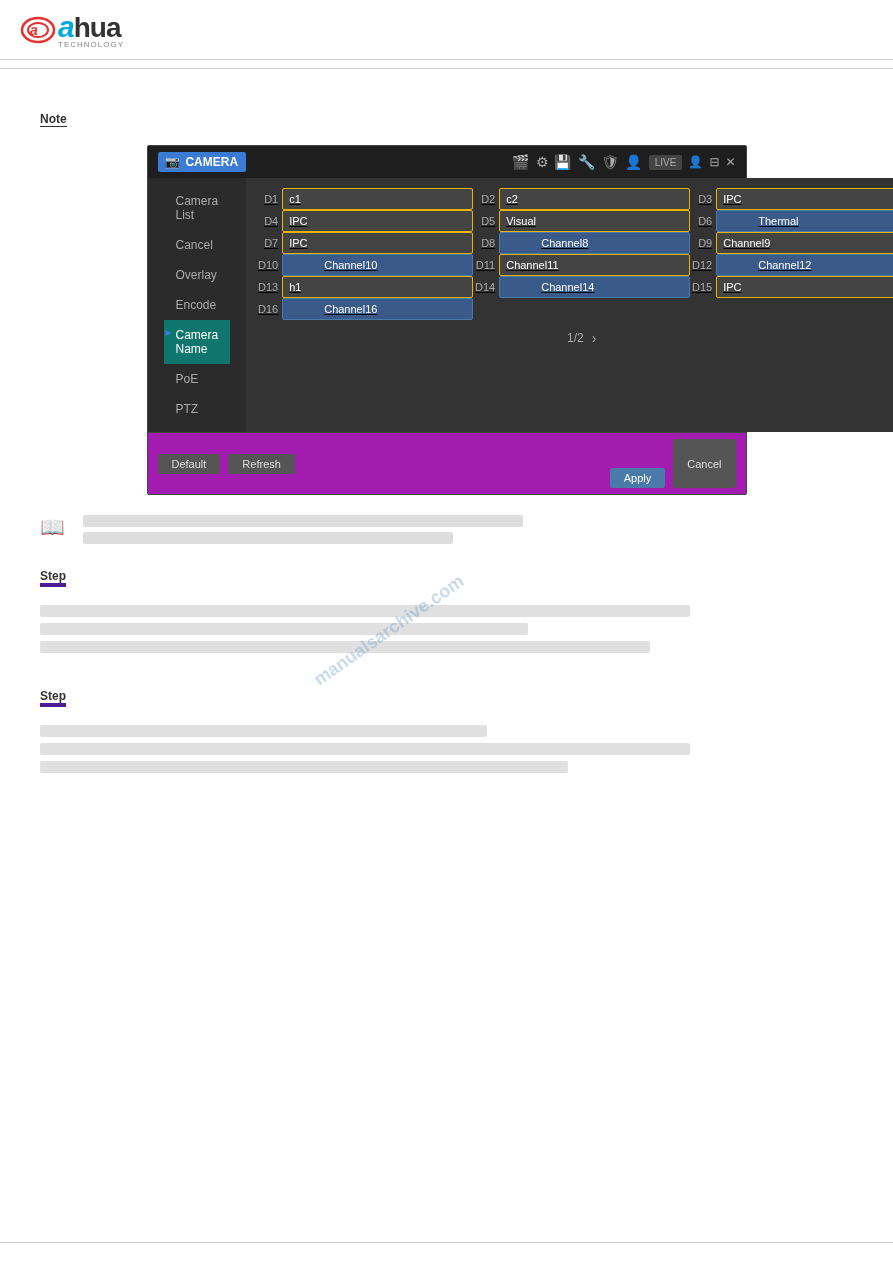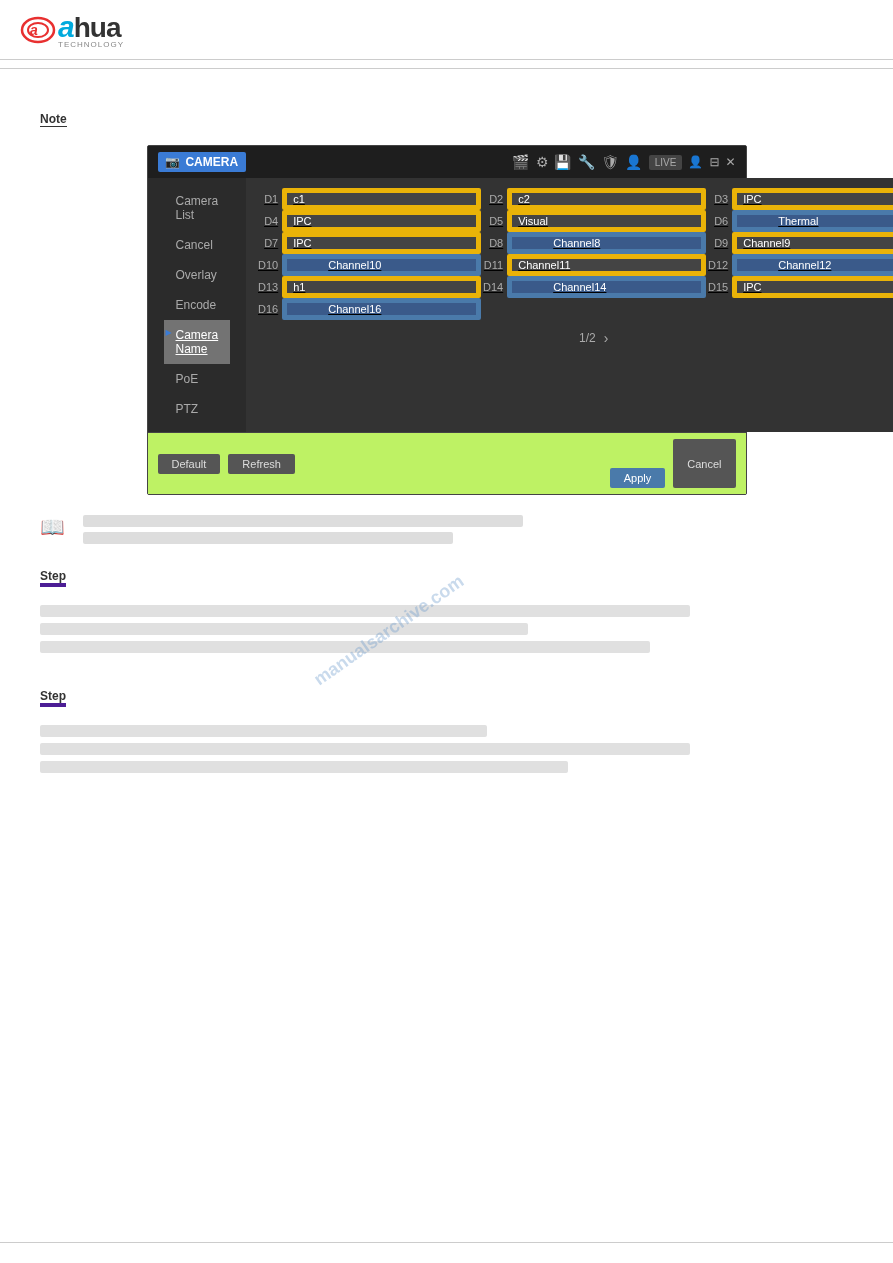--- a/index.html
+++ b/index.html
@@ -129,23 +129,22 @@
       padding: 8px 16px;
     }
     .sidebar-item {
       padding: 8px 12px;
       color: #aaa;
       font-size: 12px;
       cursor: pointer;
     }
     .sidebar-item.active {
       color: #fff;
-      background: #737373;
+      background: #0f766e;
       position: relative;
-      text-decoration: underline;
     }
     .sidebar-item.active::before {
       content: '▶';
       position: absolute;
       left: 2px;
       font-size: 8px;
       color: #3a7bd5;
     }
 
     
@@ -169,21 +168,21 @@
     .channel-label {
       color: #aaa;
       font-size: 11px;
       width: 22px;
       text-align: right;
       flex-shrink: 0;
     }
     .channel-input {
       flex: 1;
       background: #444;
-      border: 5px solid #eab308;
+      border: 1px solid #eab308;
       color: #fff;
       font-size: 11px;
       padding: 3px 6px;
       border-radius: 2px;
       height: 22px;
     }
     .channel-input.highlight {
       background: #3a5a8a;
       border-color: #4a7aaa;
       padding-left: 41px;
@@ -200,21 +199,21 @@
       font-size: 12px;
     }
     .page-next {
       color: #aaa;
       cursor: pointer;
       font-size: 14px;
     }
 
     
     .cam-footer {
-      background: #bef264;
+      background: #a21caf;
       display: flex;
       justify-content: space-between;
       align-items: center;
       padding: 6px 10px;
       border-top: 1px solid #444;
     }
     .footer-left {
       display: flex;
       gap: 8px;
     }

